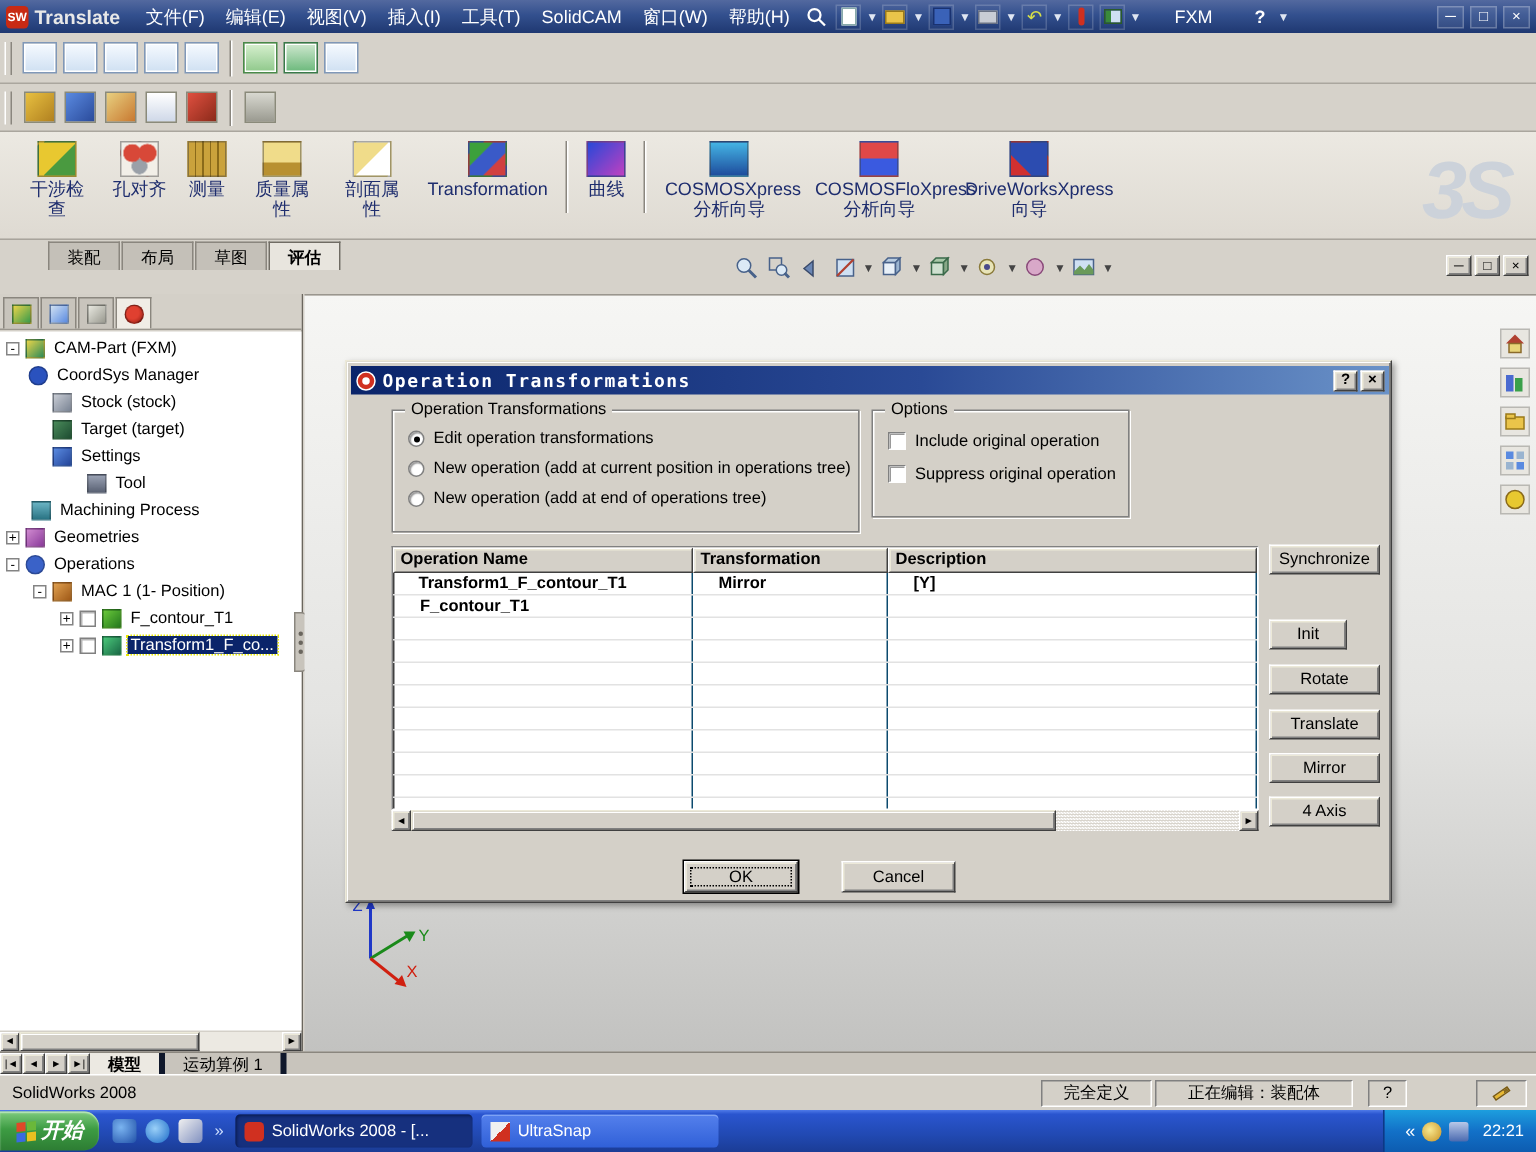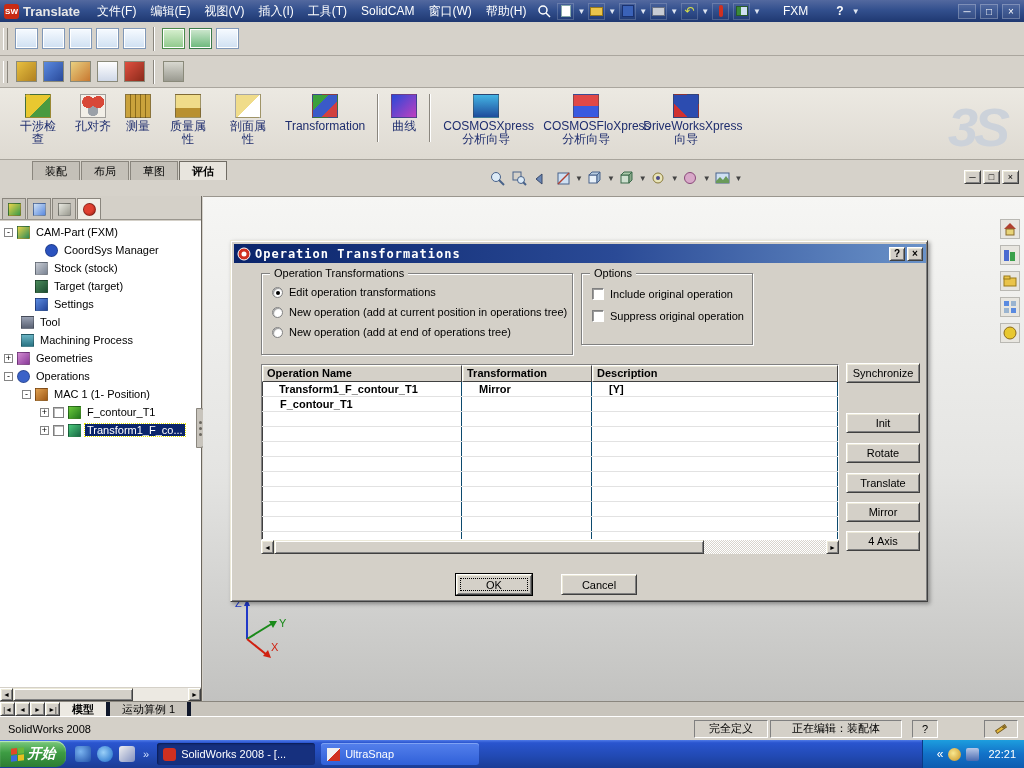--- a/index.html
+++ b/index.html
@@ -359,41 +359,41 @@
       <span class="ptab active">
           <span class="pt-ic" style="background:radial-gradient(circle at 40% 40%,#e04030 0 45%,#8a1a10 100%);border-radius:50%;"></span>
         </span>
     </div>
     <div id="tree">
       <div class="trow" style="padding-left:4px;">
         <span class="exp">-</span>
         <span class="ti i-campart"></span>
         <span class="tl">CAM-Part (FXM)</span>
       </div>
-      <div class="trow" style="padding-left:32px;">
+      <div class="trow" style="padding-left:6px;">
         <span class="noexp"></span>
         <span class="ti i-coordsys"></span>
         <span class="tl">CoordSys Manager</span>
       </div>
       <div class="trow" style="padding-left:22px;">
         <span class="noexp"></span>
         <span class="ti i-stock"></span>
         <span class="tl">Stock (stock)</span>
       </div>
       <div class="trow" style="padding-left:22px;">
         <span class="noexp"></span>
         <span class="ti i-target"></span>
         <span class="tl">Target (target)</span>
       </div>
       <div class="trow" style="padding-left:22px;">
         <span class="noexp"></span>
         <span class="ti i-settings"></span>
         <span class="tl">Settings</span>
       </div>
-      <div class="trow" style="padding-left:8px;">
+      <div class="trow" style="padding-left:8px;margin-left:37px;">
         <span class="noexp"></span>
         <span class="ti i-tool"></span>
         <span class="tl">Tool</span>
       </div>
       <div class="trow" style="padding-left:8px;">
         <span class="noexp"></span>
         <span class="ti i-machining"></span>
         <span class="tl">Machining Process</span>
       </div>
       <div class="trow" style="padding-left:4px;">
@@ -589,21 +589,21 @@
 
     </div>
     <div id="dt-scroll">
       <span class="btn sb-btn" style="height:14px;">◄</span>
       <span class="raised" style="width:430px;height:14px;"></span>
       <span style="flex:1;"></span>
       <span class="btn sb-btn" style="height:14px;">►</span>
     </div>
 
     <span class="btn side-btn" style="top:122px;">Synchronize</span>
-    <span class="btn side-btn" style="top:172px;width:74px;">Init</span>
+    <span class="btn side-btn" style="top:172px;width:52px;">Init</span>
     <span class="btn side-btn" style="top:202px;">Rotate</span>
     <span class="btn side-btn" style="top:232px;">Translate</span>
     <span class="btn side-btn" style="top:261px;">Mirror</span>
     <span class="btn side-btn" style="top:290px;">4 Axis</span>
 
     <span class="btn" id="ok-btn">
         <span class="foc"></span>
         <span>OK</span>
       </span>
     <span class="btn" id="cancel-btn">Cancel</span>

